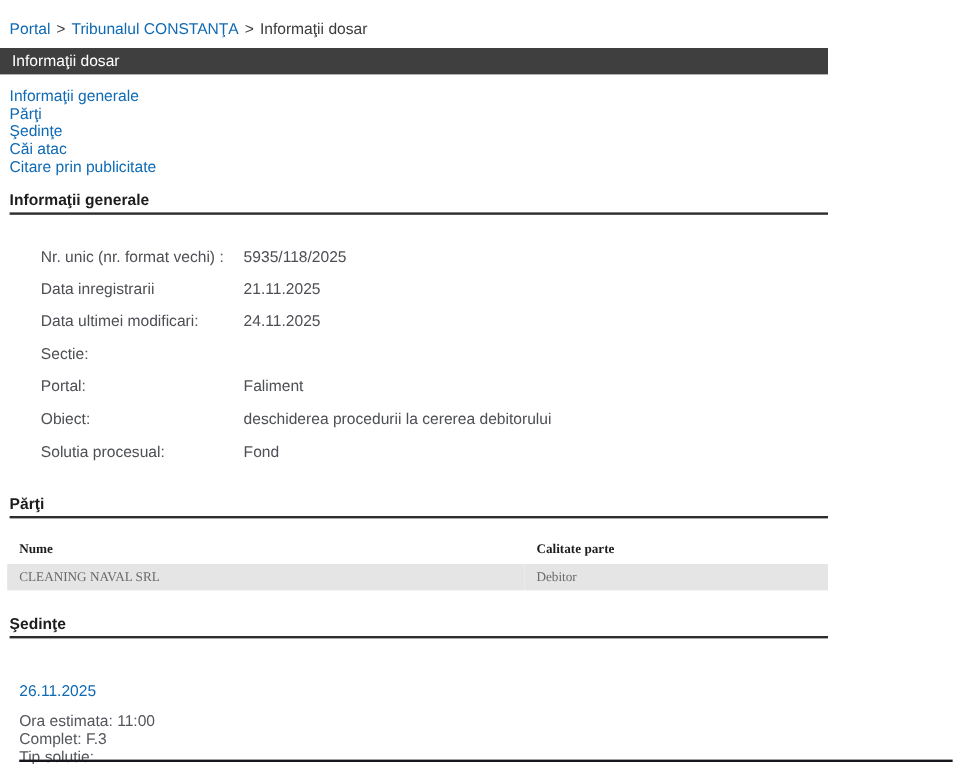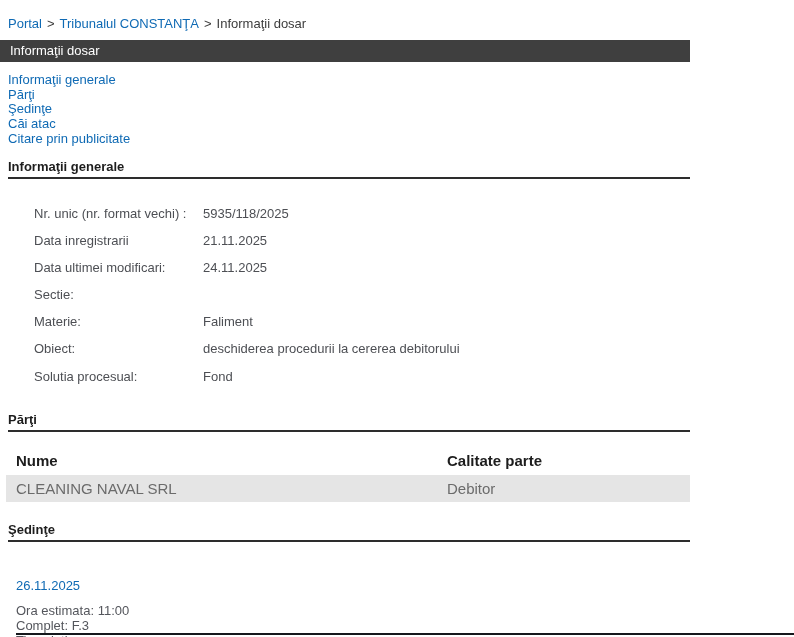--- a/index.html
+++ b/index.html
@@ -56,21 +56,22 @@
   .field-row { height:27.2px; display:flex; }
   .field-label { width:169px; flex:0 0 169px; }
   .field-value { flex:1; }
 
   
   .parties-table {
     margin:14px 0 0 6px;
     width:684px;
     border-collapse:collapse;
     table-layout:fixed;
-    font-size:15px;
+    font-size:11px;
+    font-family:Liberation Serif, serif;
   }
   .parties-table th {
     text-align:left;
     font-weight:bold;
     color:#1d1d1d;
     padding:6px 10px;
     background:#ffffff;
   }
   .parties-table td {
     padding:5px 10px;
@@ -134,21 +135,21 @@
       <div class="field-value">21.11.2025</div>
     </div>
     <div class="field-row">
       <div class="field-label">Data ultimei modificari:</div>
       <div class="field-value">24.11.2025</div>
     </div>
     <div class="field-row">
       <div class="field-label">Sectie:</div>
     </div>
     <div class="field-row">
-      <div class="field-label">Materie:</div>
+      <div class="field-label">Portal:</div>
       <div class="field-value">Faliment</div>
     </div>
     <div class="field-row">
       <div class="field-label">Obiect:</div>
       <div class="field-value">deschiderea procedurii la cererea debitorului</div>
     </div>
     <div class="field-row">
       <div class="field-label">Solutia procesual:</div>
       <div class="field-value">Fond</div>
     </div>

